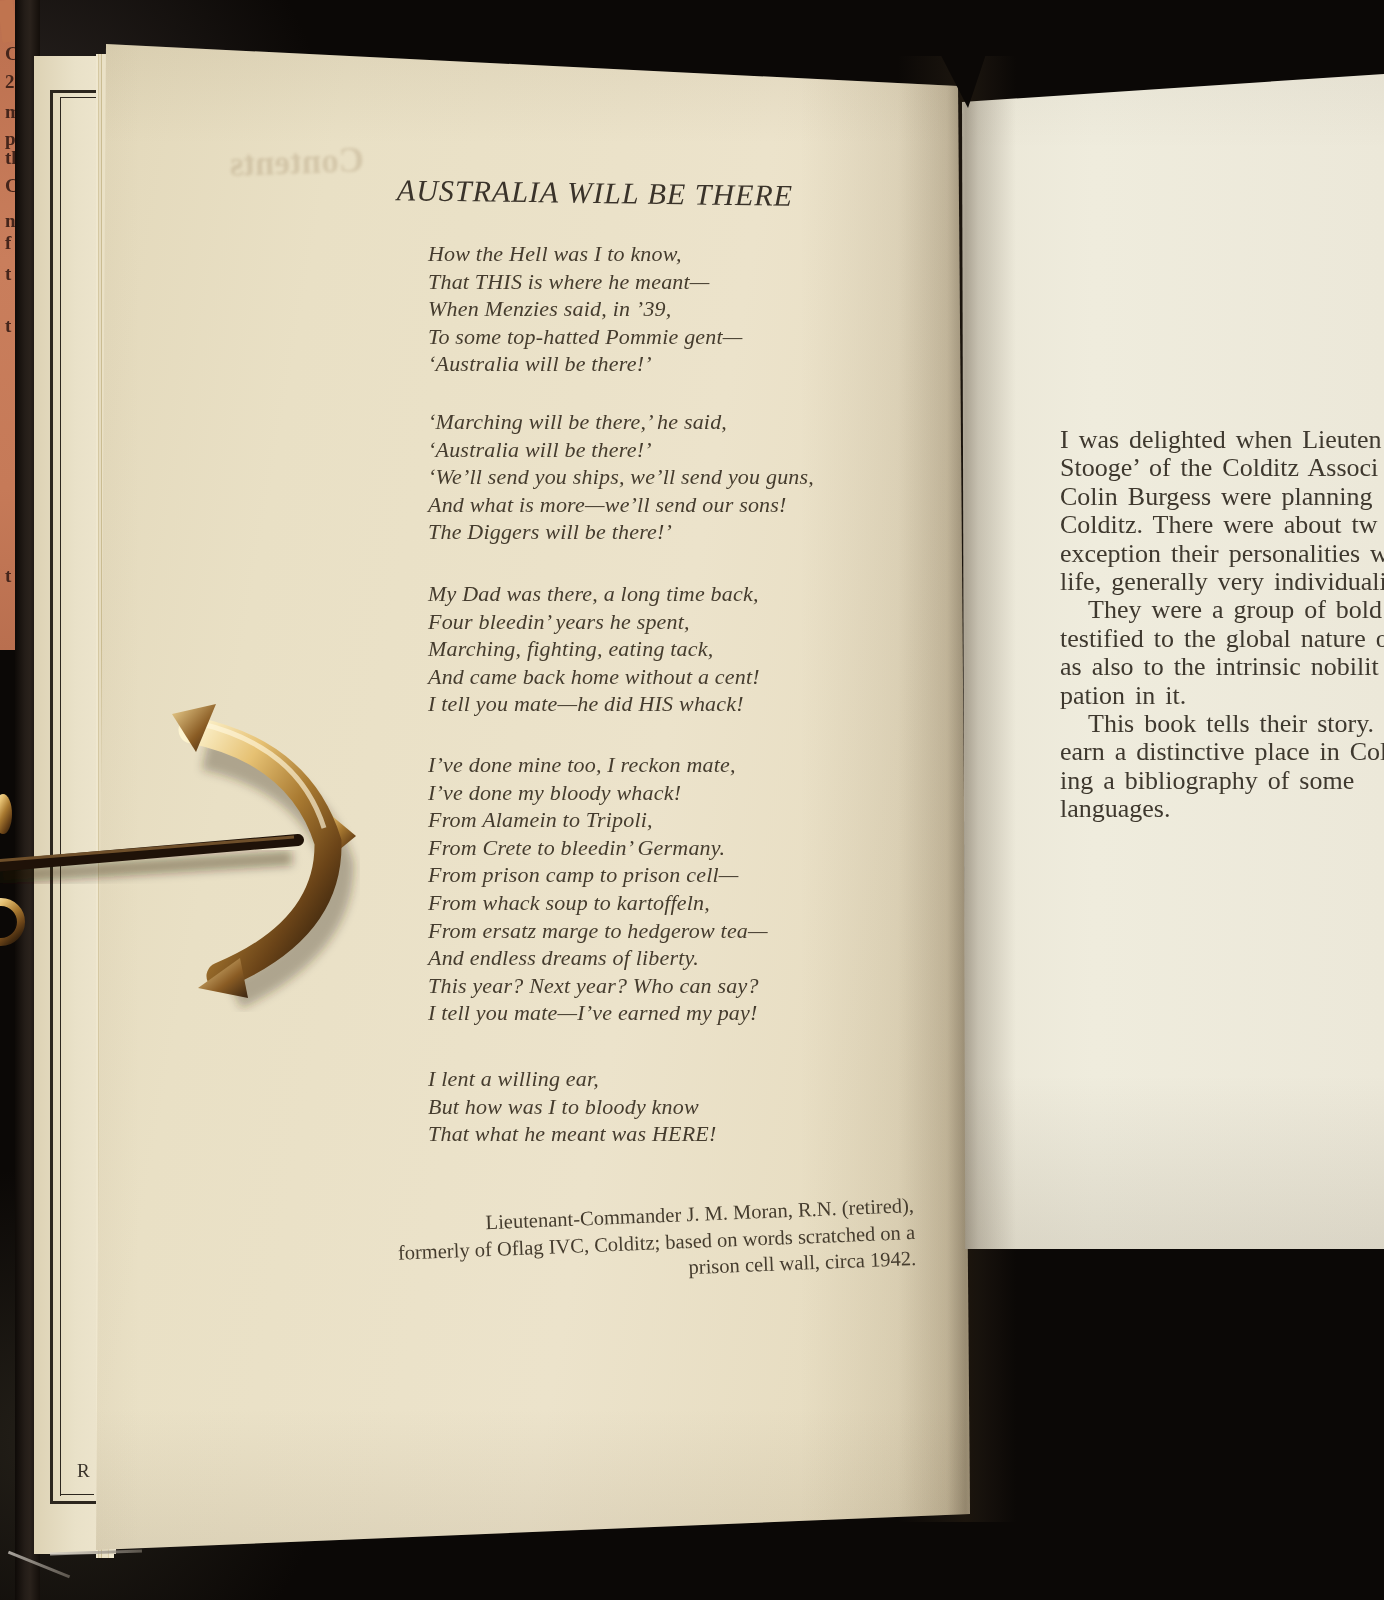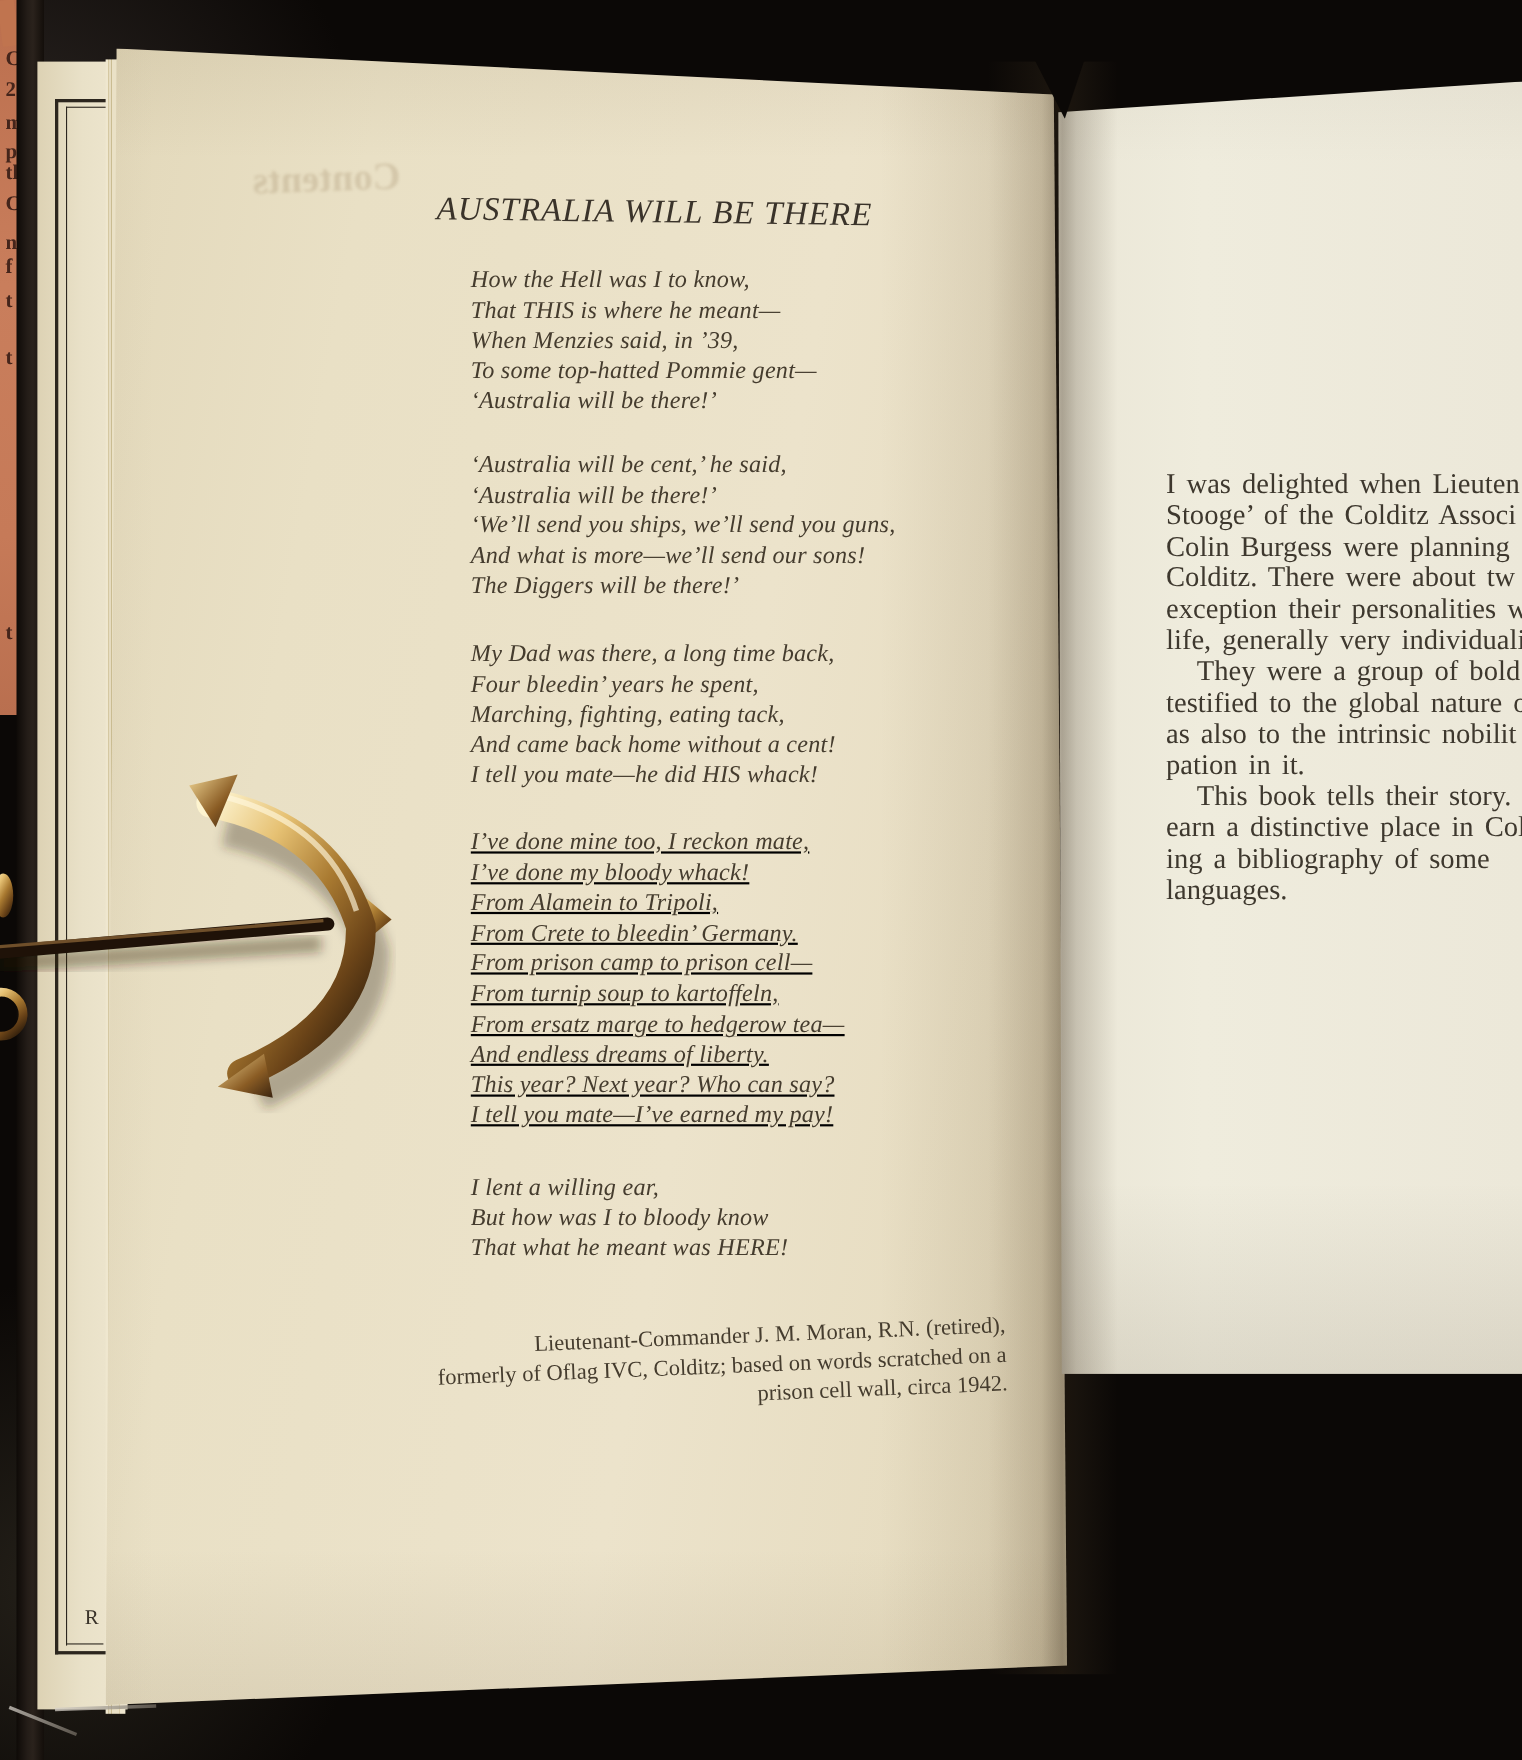--- a/index.html
+++ b/index.html
@@ -34,21 +34,21 @@
       linear-gradient(to right, rgba(120,95,55,0.12), rgba(0,0,0,0) 14%, rgba(0,0,0,0) 80%, rgba(95,75,45,0.20)),
       linear-gradient(to bottom, rgba(110,90,55,0.12), rgba(0,0,0,0) 9%, rgba(0,0,0,0) 88%, rgba(100,80,50,0.14));}
   #ghost-contents{left:214px;top:143px;width:150px;font-size:35px;font-weight:bold;
     color:#8a6f4a;opacity:0.22;transform:scaleX(-1) rotate(2deg);filter:blur(1.6px);}
   #poem-title{left:375px;top:176px;width:440px;text-align:center;font-style:italic;
     font-size:30px;letter-spacing:1px;color:#3a332a;transform:rotate(0.8deg);white-space:nowrap;}
   .stanza{position:absolute;left:428px;}
   .stanza div{font-style:italic;font-size:22px;line-height:27.6px;color:#453c2e;
     white-space:nowrap;letter-spacing:0.2px;}
   #stanza1{top:240px;} #stanza2{top:408px;} #stanza3{top:580px;font-family:Liberation Serif, serif;}
-  #stanza4{top:751px;text-decoration:underline;} #stanza5{top:1065px;}
+  #stanza4{top:751px;} #stanza5{top:1065px;}
   #attribution{left:360px;top:1192px;width:555px;text-align:right;
     transform:rotate(-2.3deg);transform-origin:100% 50%;}
   #attribution div{font-size:20.5px;line-height:26.5px;color:#453c2e;white-space:nowrap;}
   
   #right-page{left:900px;top:0;width:484px;height:1249px;z-index:10;
     clip-path:polygon(62px 102px,484px 74px,484px 1498px,66px 1516px);
     background:linear-gradient(to right, #ddd6c2 0%, #eae6d6 10%, #efecdd 40%, #ece8d9 100%);}
   #rp-shade{left:0;top:0;width:100%;height:100%;
     background:linear-gradient(to bottom, rgba(60,45,25,0.07), rgba(0,0,0,0) 12%, rgba(0,0,0,0) 86%, rgba(60,45,25,0.10));}
   #rp-text{position:absolute;left:160px;top:426px;}
@@ -106,42 +106,42 @@
 
     <div class="stanza" id="stanza1">
       <div>How the Hell was I to know,</div>
       <div>That THIS is where he meant—</div>
       <div>When Menzies said, in ’39,</div>
       <div>To some top-hatted Pommie gent—</div>
       <div>‘Australia will be there!’</div>
     </div>
 
     <div class="stanza" id="stanza2">
-      <div>‘Australia will be cent,’ he said,</div>
+      <div>‘Marching will be there,’ he said,</div>
       <div>‘Australia will be there!’</div>
       <div>‘We’ll send you ships, we’ll send you guns,</div>
       <div>And what is more—we’ll send our sons!</div>
       <div>The Diggers will be there!’</div>
     </div>
 
     <div class="stanza" id="stanza3">
       <div>My Dad was there, a long time back,</div>
       <div>Four bleedin’ years he spent,</div>
       <div>Marching, fighting, eating tack,</div>
       <div>And came back home without a cent!</div>
       <div>I tell you mate—he did HIS whack!</div>
     </div>
 
     <div class="stanza" id="stanza4">
       <div>I’ve done mine too, I reckon mate,</div>
       <div>I’ve done my bloody whack!</div>
       <div>From Alamein to Tripoli,</div>
       <div>From Crete to bleedin’ Germany.</div>
       <div>From prison camp to prison cell—</div>
-      <div>From turnip soup to kartoffeln,</div>
+      <div>From whack soup to kartoffeln,</div>
       <div>From ersatz marge to hedgerow tea—</div>
       <div>And endless dreams of liberty.</div>
       <div>This year? Next year? Who can say?</div>
       <div>I tell you mate—I’ve earned my pay!</div>
     </div>
 
     <div class="stanza" id="stanza5">
       <div>I lent a willing ear,</div>
       <div>But how was I to bloody know</div>
       <div>That what he meant was HERE!</div>

